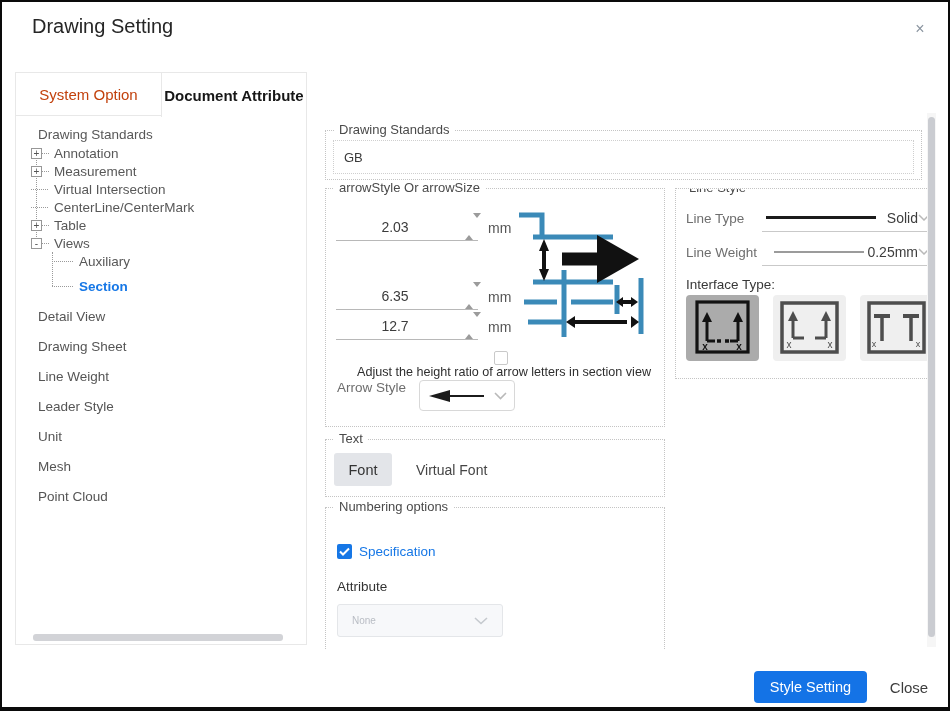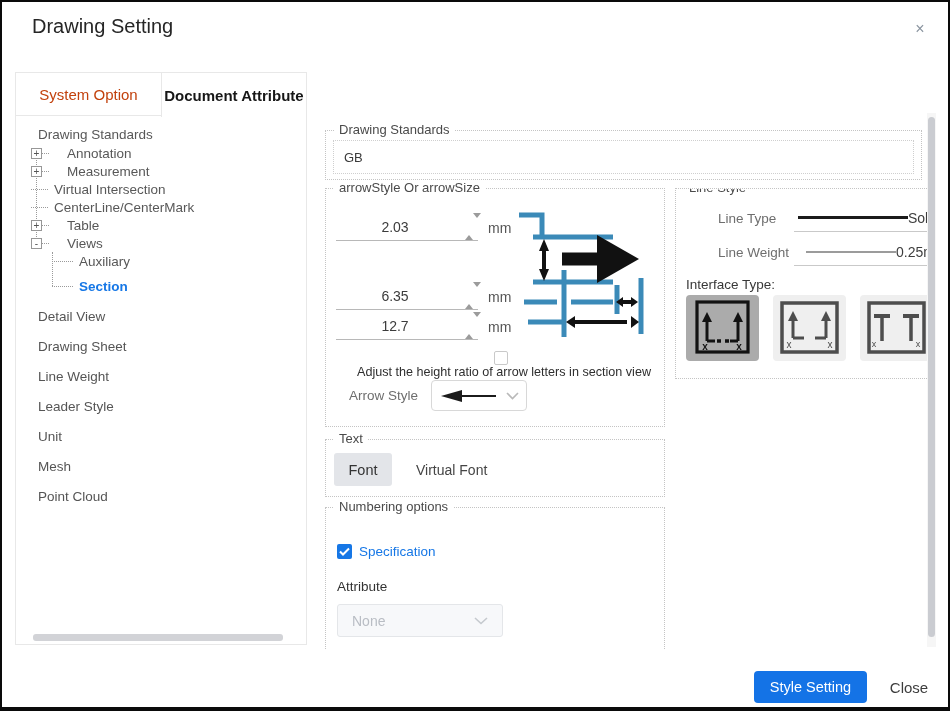--- a/index.html
+++ b/index.html
@@ -21,21 +21,21 @@
   .tree { position:absolute; inset:0; padding:8px 0 0 12px; font-size:13.5px; color:#585858; overflow:hidden; }
   .trow { height:18px; display:flex; align-items:center; white-space:nowrap; position:relative; z-index:2; }
   .trow.first { height:20px; }
   .expander { width:11px; height:11px; border:1px solid #979797; background:#fff; font-size:10px;
               line-height:9px; text-align:center; color:#555; margin-left:3px; flex:none; }
   .stub { flex:none; border-top:1px dotted #9a9a9a; height:0; }
   .stub.sx { width:7px; margin-left:0; }
   .stub.s1 { width:17px; margin-left:3px; }
   .stub.s2 { width:21px; margin-left:24px; }
   .tlabel { margin-left:6px; cursor:pointer; }
-  .lvl1 .expander + .stub + .tlabel { margin-left:18px; }
+  .lvl1 .expander + .stub + .tlabel { margin-left:5px; }
   .selected { color:#1677e6; font-weight:bold; }
   .sec-row { margin-top:7px; }
   .standalone { margin-top:12px; color:#555; }
   .conn-a { position:absolute; left:20px; top:33px; height:94px; border-left:1px dotted #9a9a9a; z-index:1; }
   .conn-b { position:absolute; left:36px; top:136px; height:34px; border-left:1px dotted #9a9a9a; z-index:1; }
   .hthumb { position:absolute; left:17px; bottom:3px; width:250px; height:7px; background:#d2d3d7; border-radius:3px; }
 
   .fs { position:absolute; border:1px dotted #c4c4c4; background:#fff; }
   .legend { position:absolute; top:-9px; left:8px; background:#fff; padding:0 5px; font-size:13px;
             color:#4a4a4a; white-space:nowrap; z-index:2; }
@@ -52,27 +52,27 @@
   .spin { position:absolute; right:3px; top:3px; width:10px; cursor:pointer; }
   .spin .up { width:0; height:0; border-left:4px solid transparent; border-right:4px solid transparent;
               border-bottom:5px solid #9b9b9b; margin-bottom:4px; }
   .spin .down { width:0; height:0; border-left:4px solid transparent; border-right:4px solid transparent;
                 border-top:5px solid #9b9b9b; }
   .unit { font-size:14px; color:#555; }
   .illus { position:absolute; left:187px; top:14px; }
   .chk-row { position:absolute; left:11px; top:162px; display:flex; align-items:center; width:327px; overflow:hidden;flex-direction:column; }
   .chk { width:14px; height:14px; border:1px solid #c9c9c9; border-radius:2px; background:#fff; flex:none; cursor:pointer; }
   .chk-label { margin-left:7px; font-size:12.6px; color:#2e2e2e; white-space:nowrap; }
-  .as-row { position:absolute; left:11px; top:191px; display:flex; align-items:center;margin-left:12px; }
+  .as-row { position:absolute; left:11px; top:191px; display:flex; align-items:flex-start; }
   .as-label { font-size:13.5px; color:#6e6e6e; }
   .as-dd { margin-left:13px; width:96px; height:31px; border:1px solid #d8d8d8; border-radius:4px;
            display:flex; align-items:center; justify-content:center; gap:8px; background:#fff; cursor:pointer; }
 
   .fs-line { left:673px; top:186px; width:260px; height:191px; overflow:hidden; }
-  .ls-row { position:absolute; left:10px; right:4px; display:flex; align-items:center; height:30px;margin-left:32px; }
+  .ls-row { position:absolute; left:10px; right:4px; display:flex; align-items:center; height:30px; }
   .ls-label { width:72px; font-size:13.5px; color:#6e6e6e; flex:none; }
   .ls-sel { flex:1; display:flex; align-items:center; border-bottom:1px solid #c9c9c9; height:28px;
             margin-left:4px; min-width:0; cursor:pointer; }
   .lt-bar { width:110px; height:3px; background:#1b1b1b; margin-left:4px; flex:none; }
   .lw-bar { width:90px; height:2px; background:#9b9b9b; margin-left:12px; flex:none; }
   .ls-val { margin-left:auto; font-size:14px; color:#3d3d3d; white-space:nowrap; }
   .it-label { position:absolute; left:10px; top:88px; font-size:13.5px; color:#383838; }
   .iface-row { position:absolute; left:10px; top:106px; display:flex; gap:14px; }
   .ibtn { width:73px; height:66px; border-radius:4px; border:none; display:flex; align-items:center;
           justify-content:center; cursor:pointer; }
@@ -86,21 +86,21 @@
               font-size:14px; color:#454545; }
 
   .fs-num { left:323px; top:505px; width:340px; height:142px; border-bottom:none; }
   .spec-row { position:absolute; left:11px; top:36px; display:flex; align-items:center; }
   .chk-on { width:15px; height:15px; border-radius:2px; background:#1677e6; display:flex; align-items:center;
             justify-content:center; flex:none; cursor:pointer; }
   .spec-label { margin-left:7px; color:#1677e6; font-size:13.5px; }
   .rot-label { position:absolute; left:11px; top:71px; font-size:13.5px; color:#333; }
   .rot-dd { position:absolute; left:11px; top:96px; width:166px; height:33px; background:#f7f8fa;
             border:1px solid #e4e6e9; border-radius:3px; display:flex; align-items:center; padding:0 14px; }
-  .rot-val { font-size:14px; color:#b9bdc4; }
+  .rot-val { font-size:10px; color:#b9bdc4; }
   .rot-dd svg { margin-left:auto; }
 
   .vtrack { position:absolute; left:925px; top:111px; width:9px; height:534px; background:#f6f6f6; }
   .vthumb { position:absolute; left:1px; top:4px; width:7px; height:520px; background:#caccd1; border-radius:4px; }
 
   .save-btn { position:absolute; left:752px; top:669px; width:113px; height:32px; background:#1473e6;
               color:#fff; border:none; border-radius:4px; font-size:14.5px; cursor:pointer; }
   .close-btn { position:absolute; left:880px; top:669px; width:54px; height:32px; background:none; border:none;
                font-size:15px; color:#3d3d3d; cursor:pointer; }
 </style>

